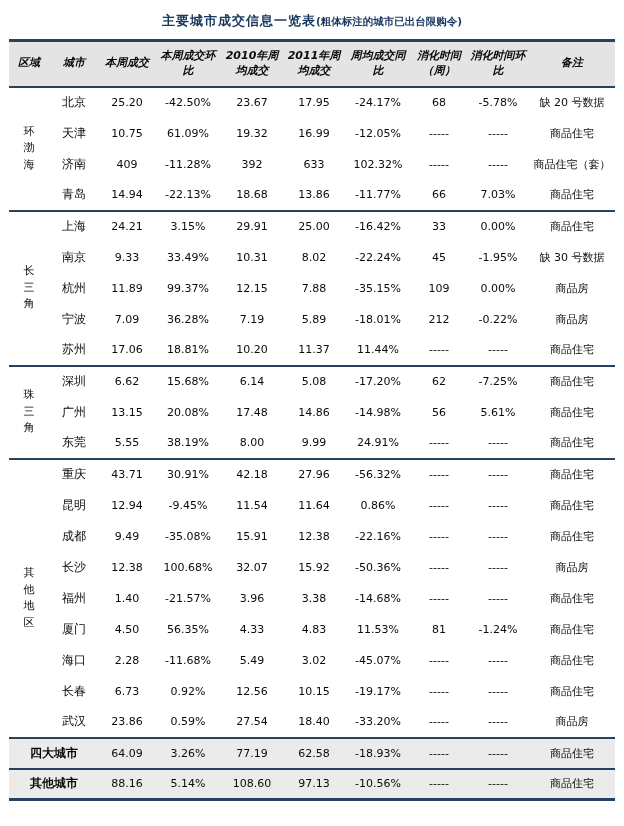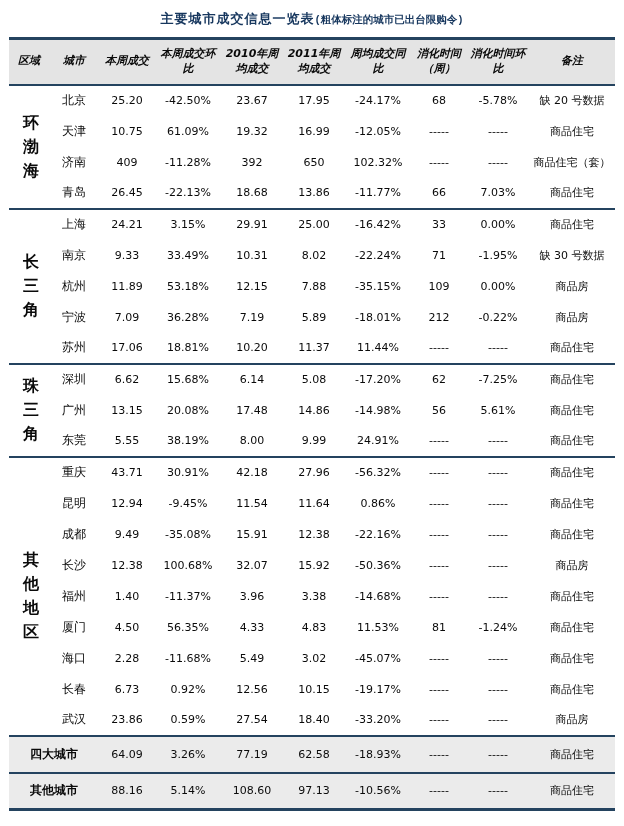--- a/index.html
+++ b/index.html
@@ -18,21 +18,20 @@
   }
   .page{
     width:624px;
     min-height:826px;
     padding:10px 9px 4px 9px;
   }
   .title-bar{
     text-align:center;
     margin-bottom:9px;
     white-space:nowrap;
-    font-family:Liberation Mono, monospace;
   }
   .title-main{
     display:inline;
     font-size:13px;
     font-weight:bold;
     color:var(--title);
     letter-spacing:1px;
   }
   .title-note{
     display:inline;
@@ -70,31 +69,31 @@
   }
   tbody.section + tbody.section{
     border-top:2px solid var(--rule);
   }
   td.region{vertical-align:middle;}
   .vtext{
     display:inline-block;
     width:12px;
     word-break:break-all;
     line-height:1.5;
-    font-weight:bold;
-    font-size:16px;
+    font-weight:normal;
+    font-size:11px;
   }
   td.city{font-size:12px;font-weight:400;}
   td.city.bold{font-weight:normal;text-align:center;}
   td.remark{font-size:11px;}
   tbody.summary{
     border-top:2px solid var(--rule);
     background:var(--summary-bg);
   }
-  tbody.summary td{height:37px;}
+  tbody.summary td{height:31px;}
   td.summary-label{
     font-weight:bold;
     font-size:12px;
   }
 </style>
 </head>
 <body>
 
 <div class="page">
   <div class="title-bar">
@@ -150,29 +149,29 @@
           <td>-12.05%</td>
           <td>-----</td>
           <td>-----</td>
           <td class="remark">商品住宅</td>
         </tr>
         <tr>
           <td class="city bold">济南</td>
           <td>409</td>
           <td>-11.28%</td>
           <td>392</td>
-          <td>650</td>
+          <td>633</td>
           <td>102.32%</td>
           <td>-----</td>
           <td>-----</td>
           <td class="remark">商品住宅（套）</td>
         </tr>
         <tr>
           <td class="city bold">青岛</td>
-          <td>26.45</td>
+          <td>14.94</td>
           <td>-22.13%</td>
           <td>18.68</td>
           <td>13.86</td>
           <td>-11.77%</td>
           <td>66</td>
           <td>7.03%</td>
           <td class="remark">商品住宅</td>
         </tr>
       </tbody>
       <tbody class="section">
@@ -188,28 +187,28 @@
           <td>0.00%</td>
           <td class="remark">商品住宅</td>
         </tr>
         <tr>
           <td class="city bold">南京</td>
           <td>9.33</td>
           <td>33.49%</td>
           <td>10.31</td>
           <td>8.02</td>
           <td>-22.24%</td>
-          <td>71</td>
+          <td>45</td>
           <td>-1.95%</td>
           <td class="remark">缺 30 号数据</td>
         </tr>
         <tr>
           <td class="city bold">杭州</td>
           <td>11.89</td>
-          <td>53.18%</td>
+          <td>99.37%</td>
           <td>12.15</td>
           <td>7.88</td>
           <td>-35.15%</td>
           <td>109</td>
           <td>0.00%</td>
           <td class="remark">商品房</td>
         </tr>
         <tr>
           <td class="city bold">宁波</td>
           <td>7.09</td>
@@ -311,21 +310,21 @@
           <td>32.07</td>
           <td>15.92</td>
           <td>-50.36%</td>
           <td>-----</td>
           <td>-----</td>
           <td class="remark">商品房</td>
         </tr>
         <tr>
           <td class="city bold">福州</td>
           <td>1.40</td>
-          <td>-11.37%</td>
+          <td>-21.57%</td>
           <td>3.96</td>
           <td>3.38</td>
           <td>-14.68%</td>
           <td>-----</td>
           <td>-----</td>
           <td class="remark">商品住宅</td>
         </tr>
         <tr>
           <td class="city bold">厦门</td>
           <td>4.50</td>

